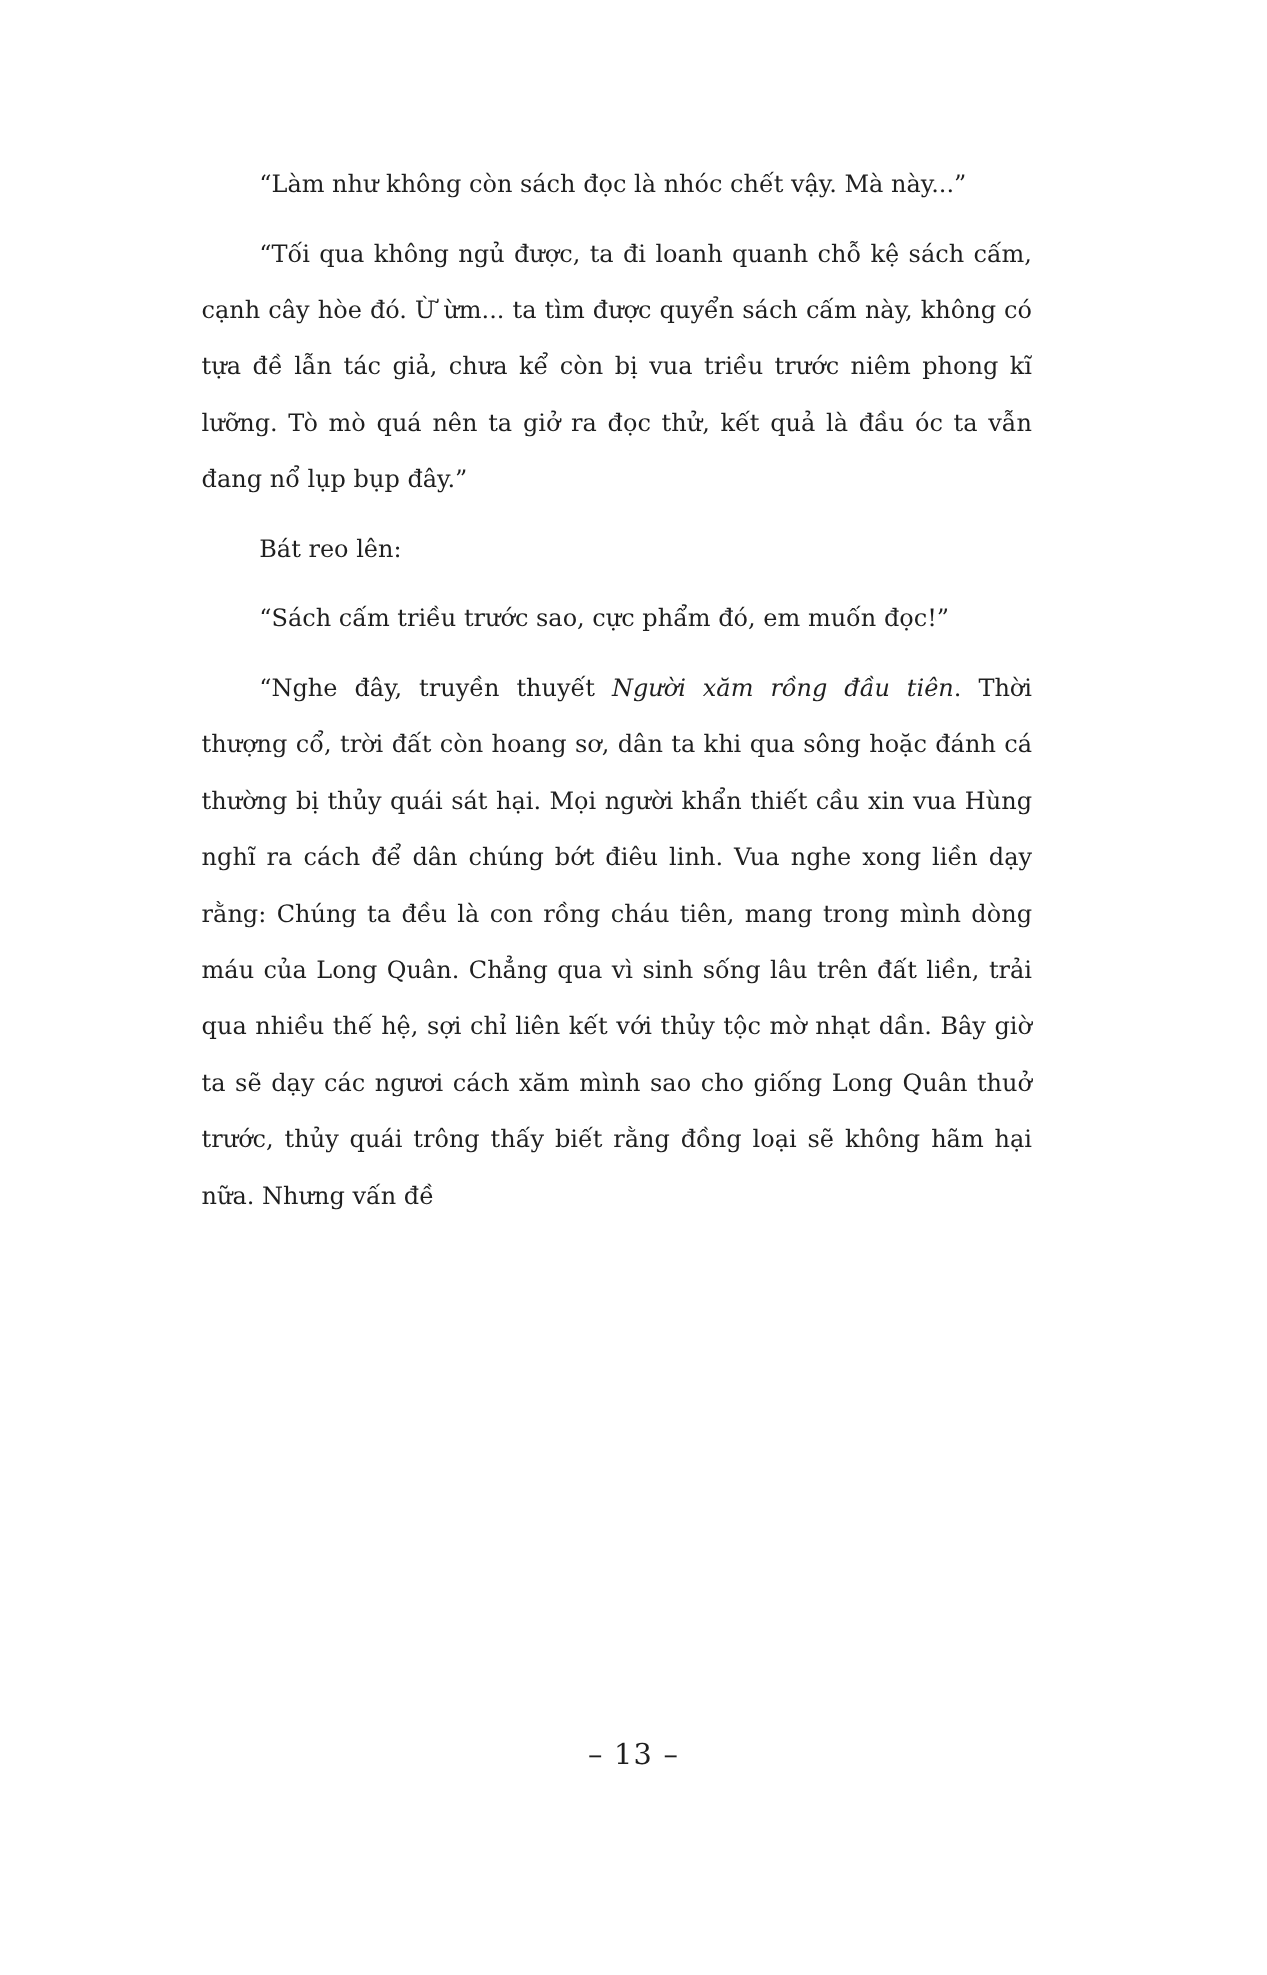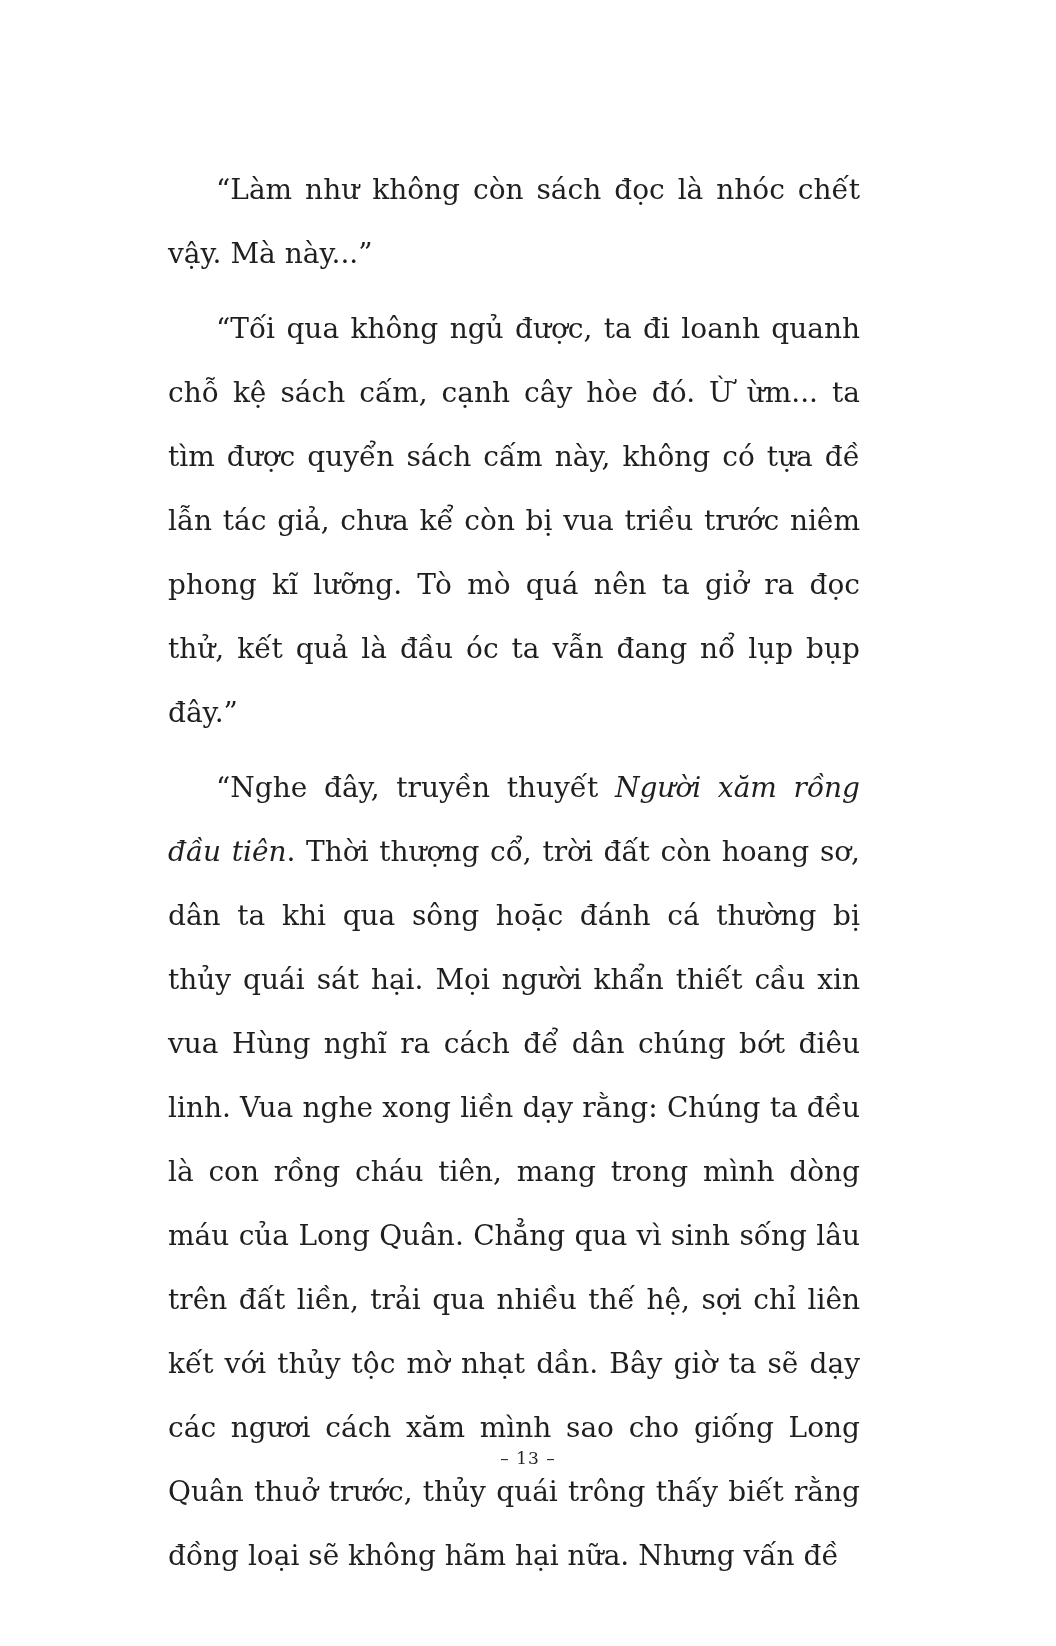--- a/index.html
+++ b/index.html
@@ -15,46 +15,47 @@
     background: #ffffff;
     overflow: hidden;
     font-family: "DejaVu Serif", "Liberation Serif", serif;
     color: #1f1f1f;
   }
   .content {
     position: absolute;
     left: 168px;
     top: 130px;
     width: 692px;
-    font-size: 28px;
-    line-height: 64px;
+    font-size: 20px;
+    line-height: 47px;
     text-align: justify;
-    margin-top: 28px;
   }
   .content p {
     margin: 0 0 11px 0;
     text-indent: 48px;
   }
   .content .italic {
     font-style: italic;
   }
   .page-number {
     position: absolute;
     left: 0;
     top: 1448px;
     width: 100%;
     text-align: center;
-    font-size: 17px;
+    font-size: 24px;
     letter-spacing: 1px;
     color: #1f1f1f;
   }
 </style>
 </head>
 <body>
 
 <div class="book-page">
   <div class="content">
       <p><span>“Làm như không còn sách đọc là nhóc chết vậy. Mà này...”</span></p>
       <p><span>“Tối qua không ngủ được, ta đi loanh quanh chỗ kệ sách cấm, cạnh cây hòe đó. Ừ ừm... ta tìm được quyển sách cấm này, không có tựa đề lẫn tác giả, chưa kể còn bị vua triều trước niêm phong kĩ lưỡng. Tò mò quá nên ta giở ra đọc thử, kết quả là đầu óc ta vẫn đang nổ lụp bụp đây.”</span></p>
+      <p><span>Bát reo lên:</span></p>
+      <p><span>“Sách cấm triều trước sao, cực phẩm đó, em muốn đọc!”</span></p>
       <p><span>“Nghe đây, truyền thuyết </span><span class="italic">Người xăm rồng đầu tiên</span><span>. Thời thượng cổ, trời đất còn hoang sơ, dân ta khi qua sông hoặc đánh cá thường bị thủy quái sát hại. Mọi người khẩn thiết cầu xin vua Hùng nghĩ ra cách để dân chúng bớt điêu linh. Vua nghe xong liền dạy rằng: Chúng ta đều là con rồng cháu tiên, mang trong mình dòng máu của Long Quân. Chẳng qua vì sinh sống lâu trên đất liền, trải qua nhiều thế hệ, sợi chỉ liên kết với thủy tộc mờ nhạt dần. Bây giờ ta sẽ dạy các ngươi cách xăm mình sao cho giống Long Quân thuở trước, thủy quái trông thấy biết rằng đồng loại sẽ không hãm hại nữa. Nhưng vấn đề</span></p>
     </div>
   <div class="page-number">– 13 –</div>
 </div>
 
 </body></html>

